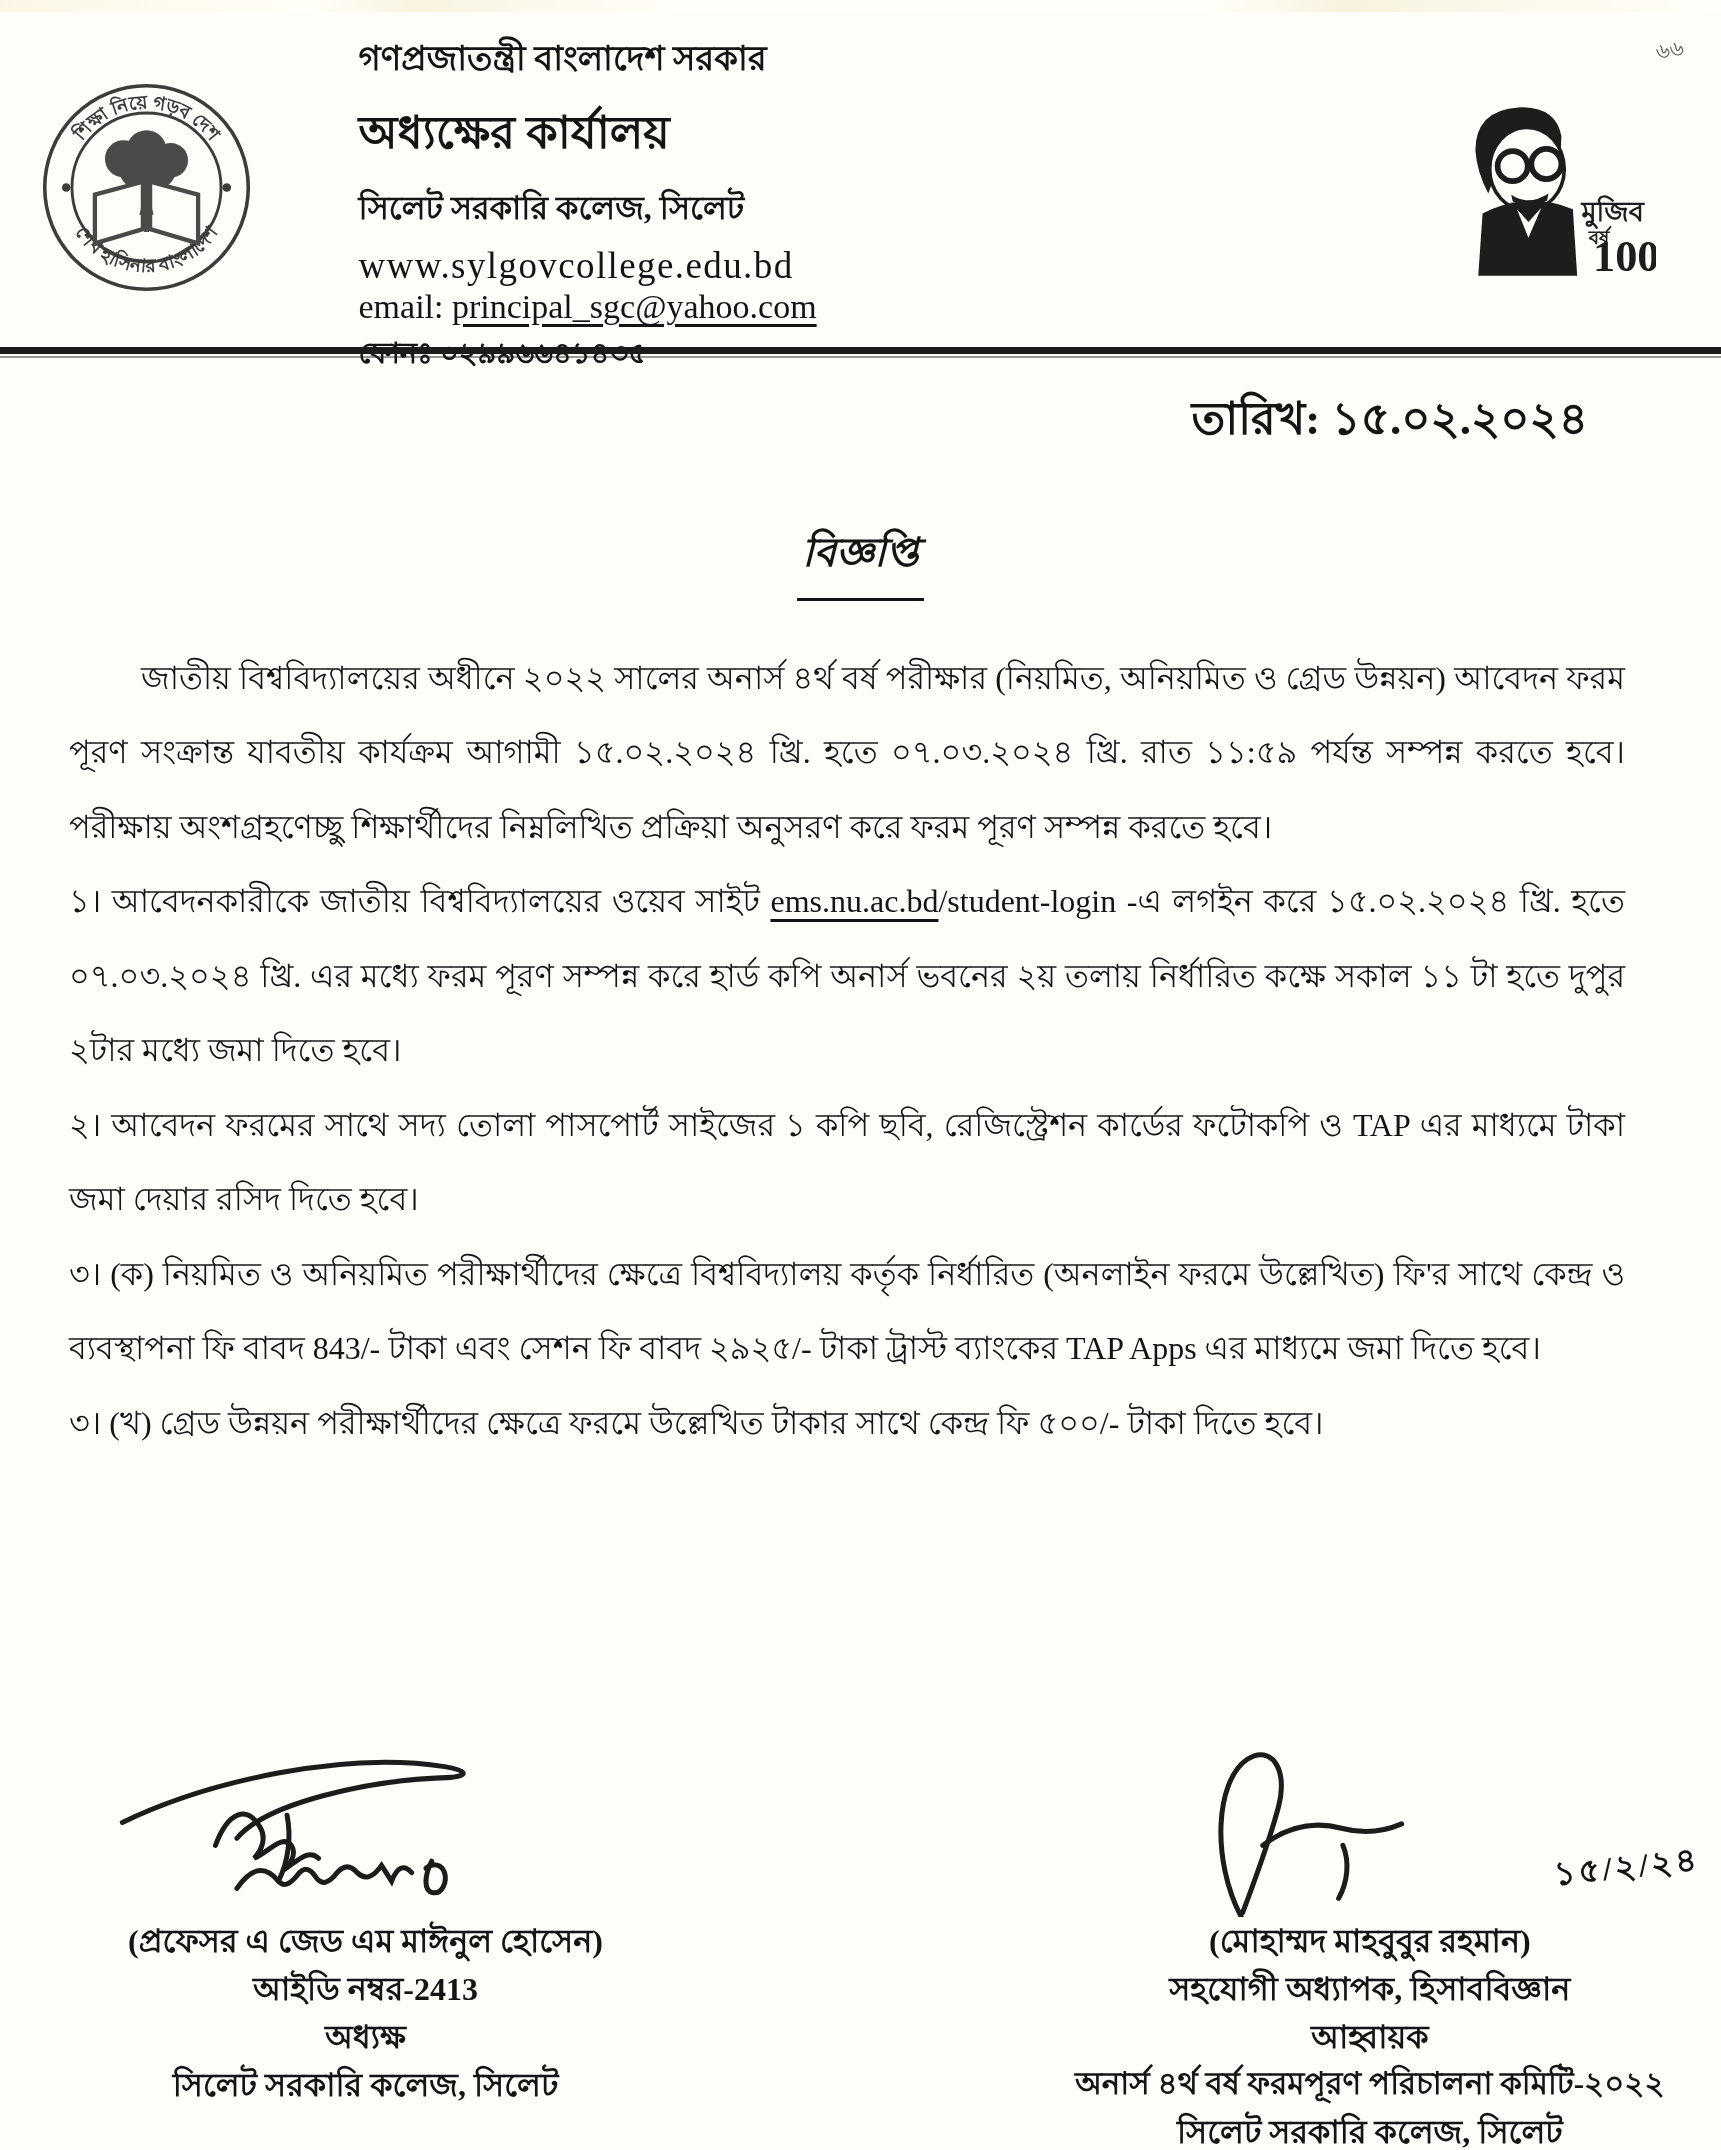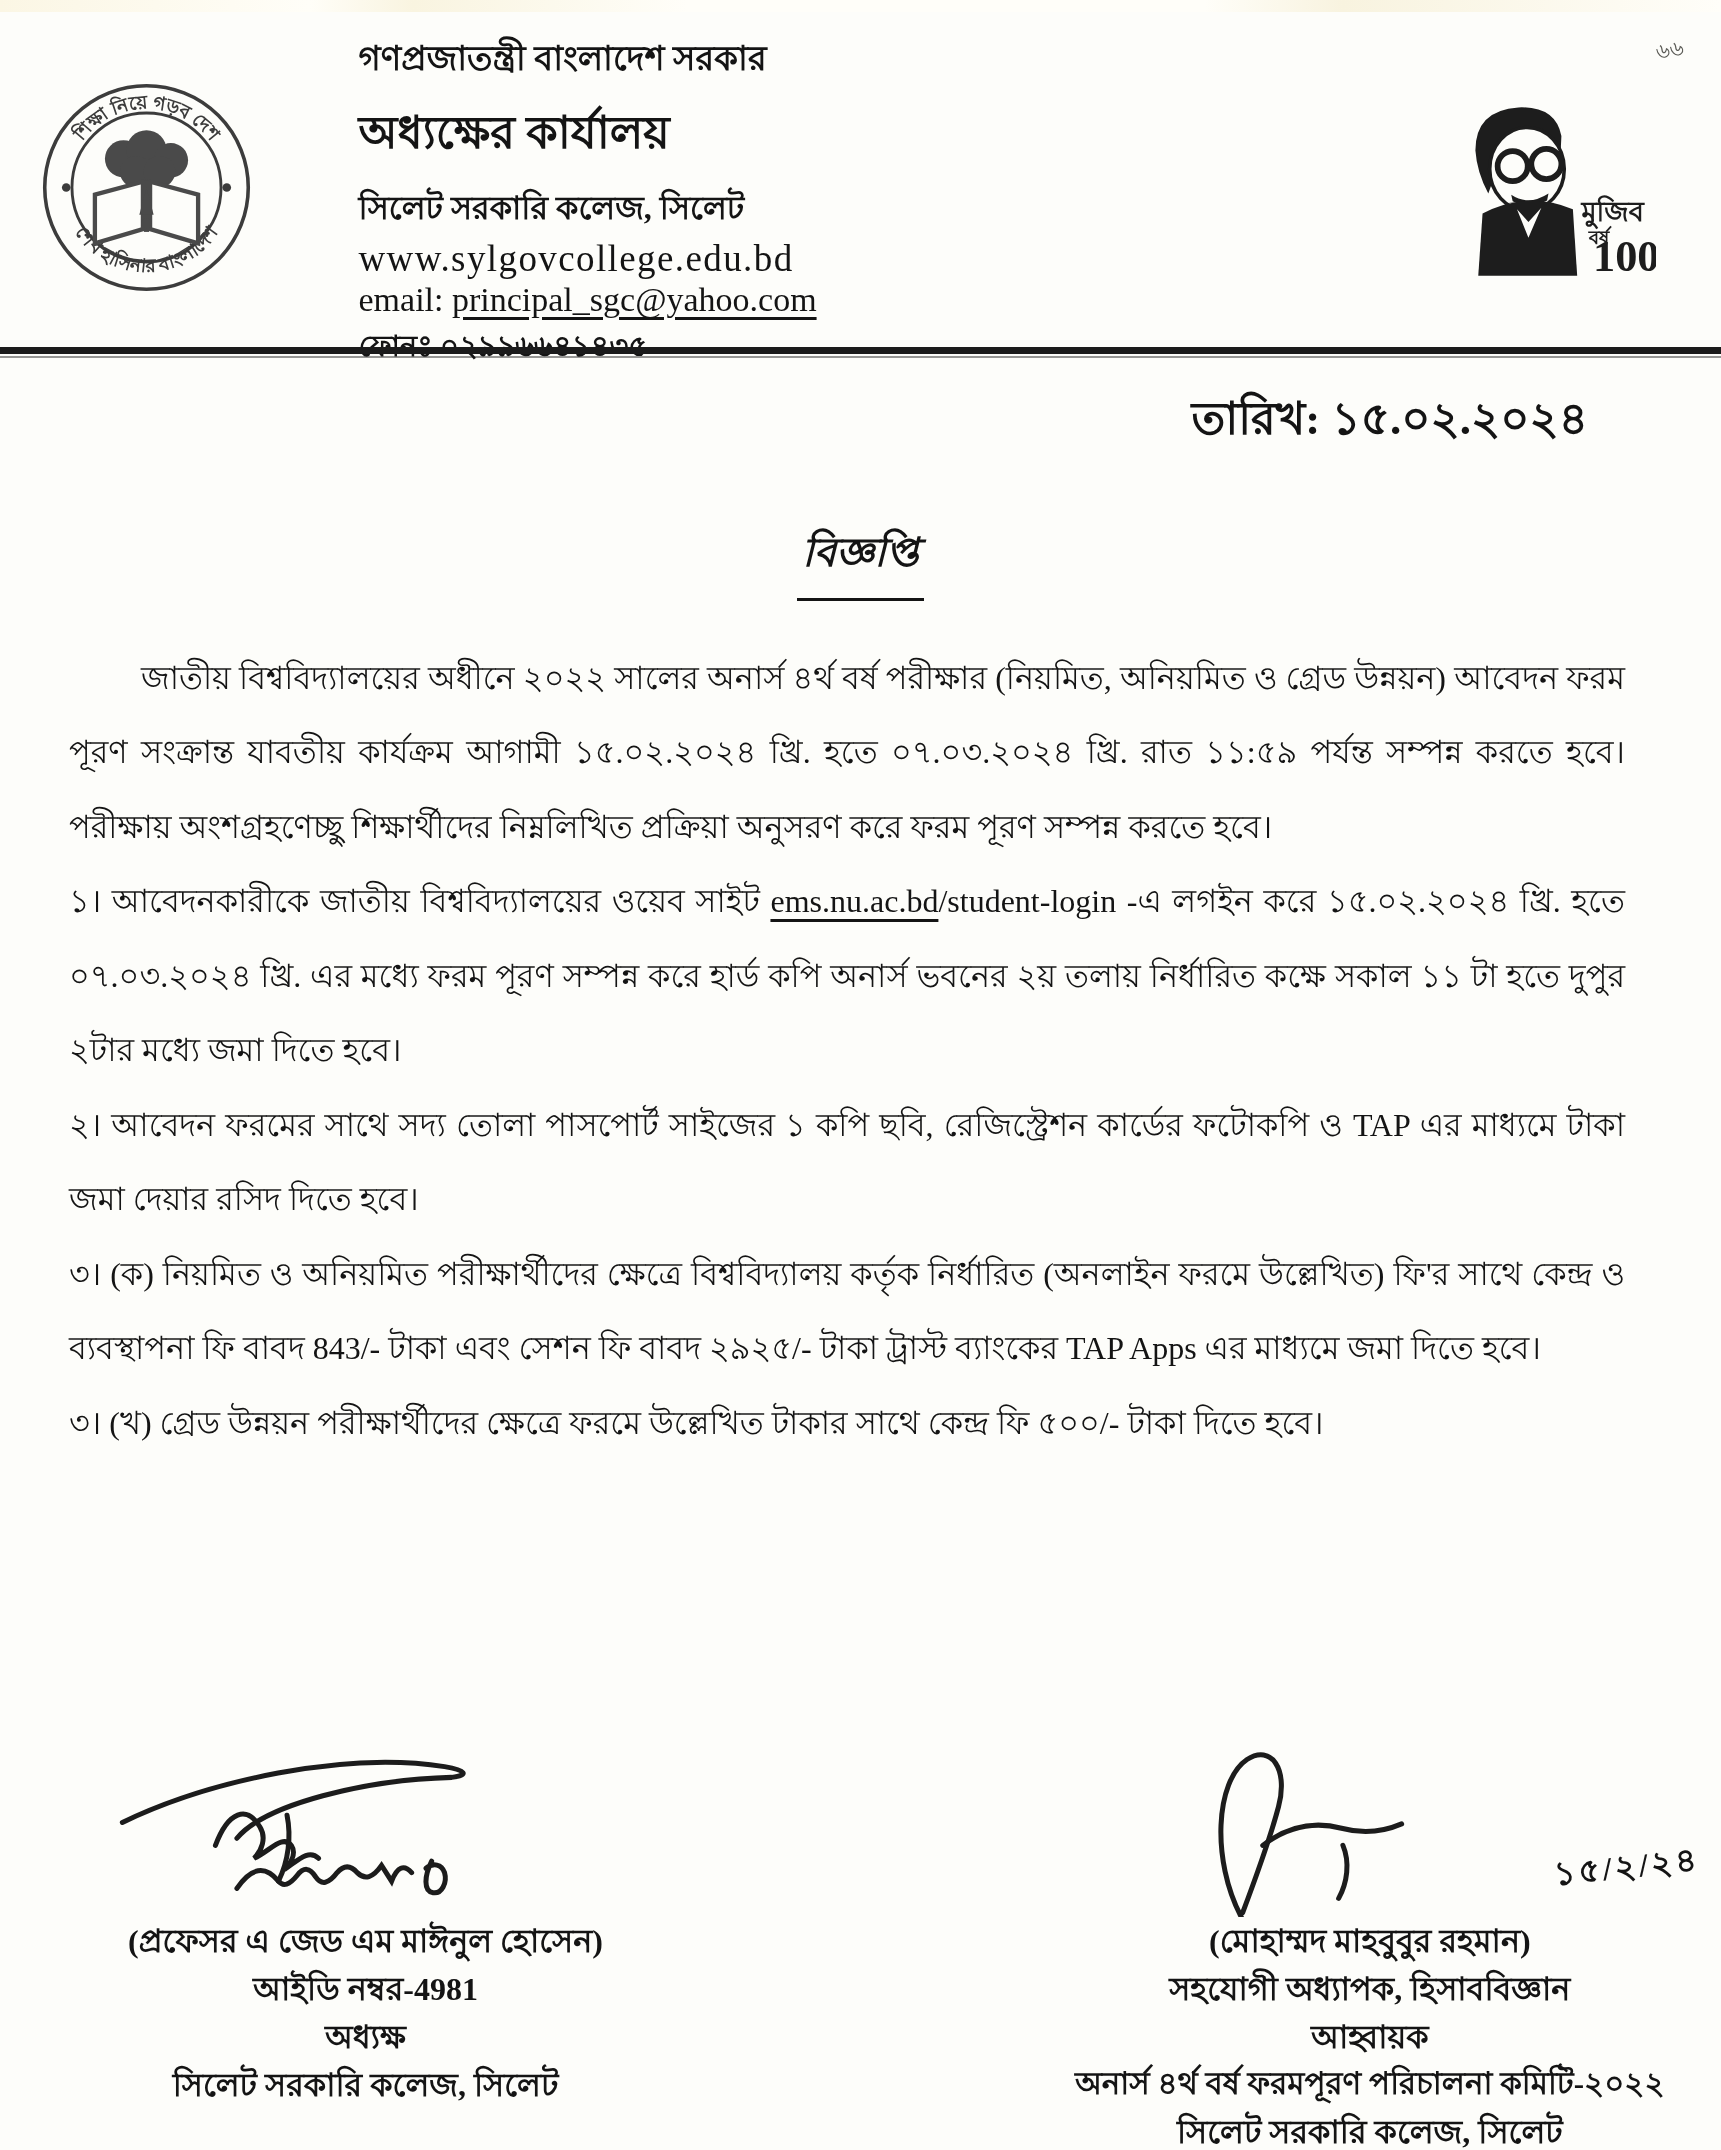--- a/index.html
+++ b/index.html
@@ -13,21 +13,21 @@
   .scan-strip {
     position:absolute; top:0; left:0; right:0; height:11.5px;
     background:linear-gradient(90deg,#fbf6e4 0%,#fffef8 18%,#f9f4e0 24%,#fffef9 40%,#fffef9 70%,#f8f3df 78%,#fffef9 100%);
   }
   
   .header { position:relative; height:347px; }
   .head-center { width:1004px; margin:0 auto; padding-top:32px; }
   .h-govt   { font-size:34px; font-weight:bold; }
   .h-office { font-size:45px; font-weight:bold; margin-top:8.6px; }
   .h-college{ font-size:32px; font-weight:bold; margin-top:10px; }
-  .h-site   { font-size:37px; margin-top:0; letter-spacing:1.4px; }
+  .h-site   { font-size:37px; margin-top:7px; letter-spacing:1.4px; }
   .h-email  { font-size:34px; margin-top:1.4px; }
   .h-email .mail { text-decoration:underline; text-decoration-thickness:2.9px; text-underline-offset:5.7px; }
   .h-phone  { font-size:29px; font-weight:bold; margin-top:4.3px; }
   .seal { position:absolute; left:39px; top:80px; width:215px; height:215px; }
   .mujib { position:absolute; right:65px; top:100px; width:215px; height:176px; }
   .corner-note {
     position:absolute; right:37px; top:33px;
     font-size:21.5px; color:#5a5a55; transform:rotate(-10deg);
     font-family:"DejaVu Sans",sans-serif;
   }
@@ -167,21 +167,21 @@
         <g fill="none" stroke="#1c1c1c" stroke-width="7" stroke-linecap="round">
           <path d="M20,118 C140,60 330,18 470,40 C500,45 505,52 480,55 C360,58 220,92 180,140"></path>
           <path d="M150,150 c18,-48 44,-56 62,-26 c10,16 2,34 -8,44 c22,-10 40,-34 52,-18 c8,12 -2,26 -10,34 c18,-12 34,-30 48,-16"></path>
           <path d="M250,108 c6,30 2,64 -12,92"></path>
           <path d="M180,210 q30,-44 58,-10 q10,12 26,-8 q14,-18 26,2 q12,18 30,-6 q14,-16 28,0 q16,16 34,-10 l14,22 q12,-30 28,-12"></path>
           <path d="M452,172 c-10,20 -12,42 2,44 c12,2 20,-14 16,-28 c-4,-12 -16,-14 -26,-6"></path>
         </g>
       </svg>
     </div>
     <div class="sig-line">(প্রফেসর এ জেড এম মাঈনুল হোসেন)</div>
-    <div class="sig-line">আইডি নম্বর-4981</div>
+    <div class="sig-line">আইডি নম্বর-2413</div>
     <div class="sig-line">অধ্যক্ষ</div>
     <div class="sig-line">সিলেট সরকারি কলেজ, সিলেট</div>
   </div>
 
   <div class="sig-col sig-right">
     <div class="sig-img">
       <svg width="373" height="179" viewBox="0 0 520 250">
         <g fill="none" stroke="#1c1c1c" stroke-width="7" stroke-linecap="round">
           <path d="M120,250 C78,170 84,60 128,30 C162,8 186,44 172,96 C162,134 140,196 122,244"></path>
           <path d="M150,150 c34,-26 72,-34 110,-24 c26,7 56,6 84,-6"></path>

